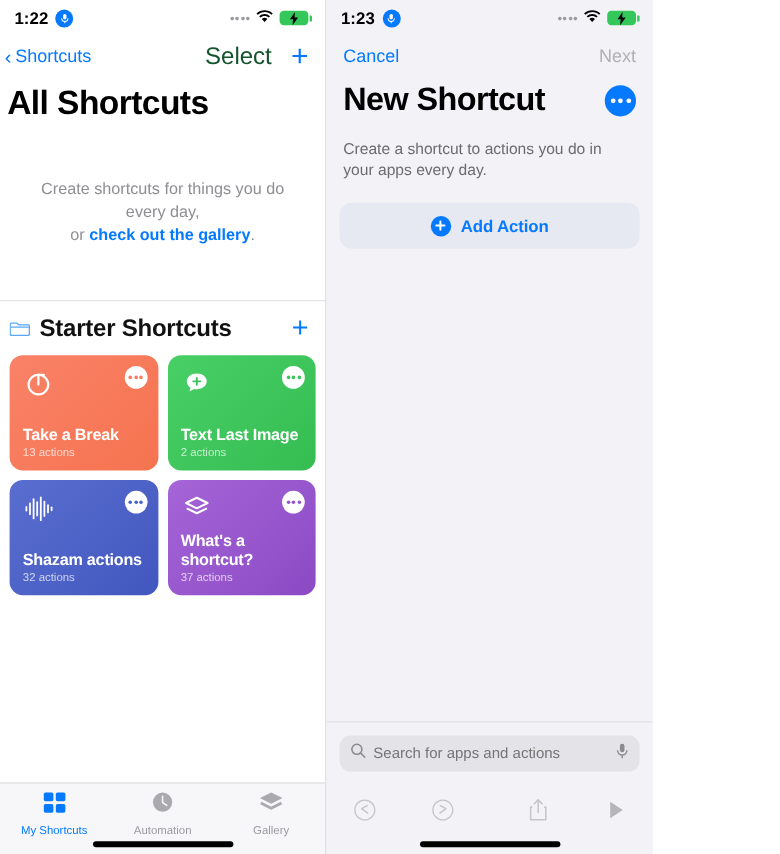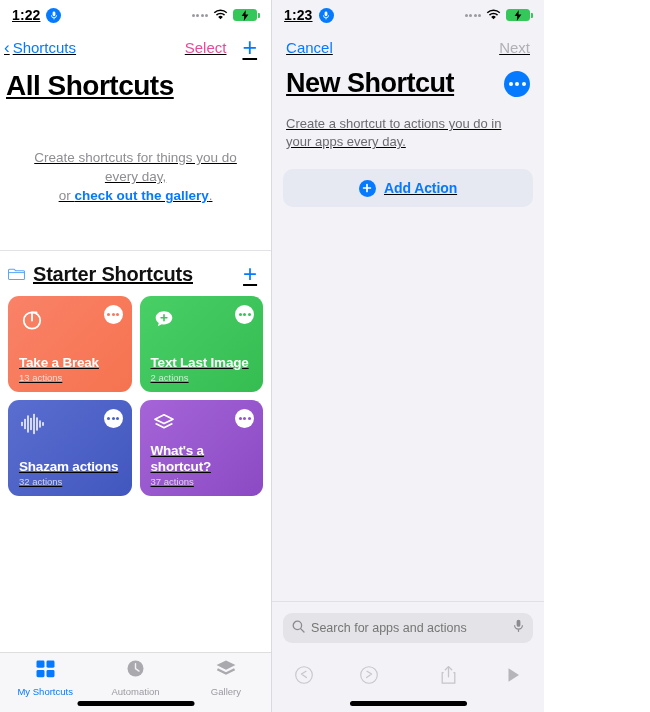--- a/index.html
+++ b/index.html
@@ -2,21 +2,21 @@
 <html><head>
 <meta charset="utf-8">
 <style>
   * { margin:0; padding:0; box-sizing:border-box; }
   html,body {
     width:650px; height:712px;
     font-family:"Liberation Sans", sans-serif;
     background:#ffffff;
     overflow:hidden;
   }
-  .screens { display:flex; width:544px; height:712px;text-decoration:underline; }
+  .screens { display:flex; width:544px; height:712px; }
   .screen { width:325px; height:712px; position:relative; overflow:hidden; }
   .screen.left  { background:#ffffff; border-right:1px solid #d9d9de; }
   .screen.right { background:#f2f2f7; }
 
   
   .statusbar {
     height:30px; display:flex; align-items:center;
     padding:0 14px 0 12px; justify-content:space-between;
   }
   .sb-left { display:flex; align-items:center; gap:6px; }
@@ -38,21 +38,21 @@
   }
 
   
   .navbar {
     height:34px; display:flex; align-items:center; justify-content:space-between;
     padding:0 14px 0 4px;
   }
   .nav-back { display:flex; align-items:center; gap:2px; color:#067aff; font-size:15px; cursor:pointer; }
   .nav-back .chev { font-size:17px; line-height:1; margin-right:1px; font-weight:300; }
   .nav-right { display:flex; align-items:center; gap:16px; }
-  .nav-select { color:#ec4899; font-size:15px; cursor:pointer; }
+  .nav-select { color:#14532d; font-size:20px; cursor:pointer; }
   .nav-plus { color:#067aff; font-size:25px; line-height:1; font-weight:300; cursor:pointer; }
 
   .big-title {
     font-size:28px; font-weight:bold; color:#000; letter-spacing:-.5px;
     padding:6px 14px 0 6px;
   }
 
   
   .empty-state {
     text-align:center; color:#8e8e93; font-size:13.5px; line-height:19px;

